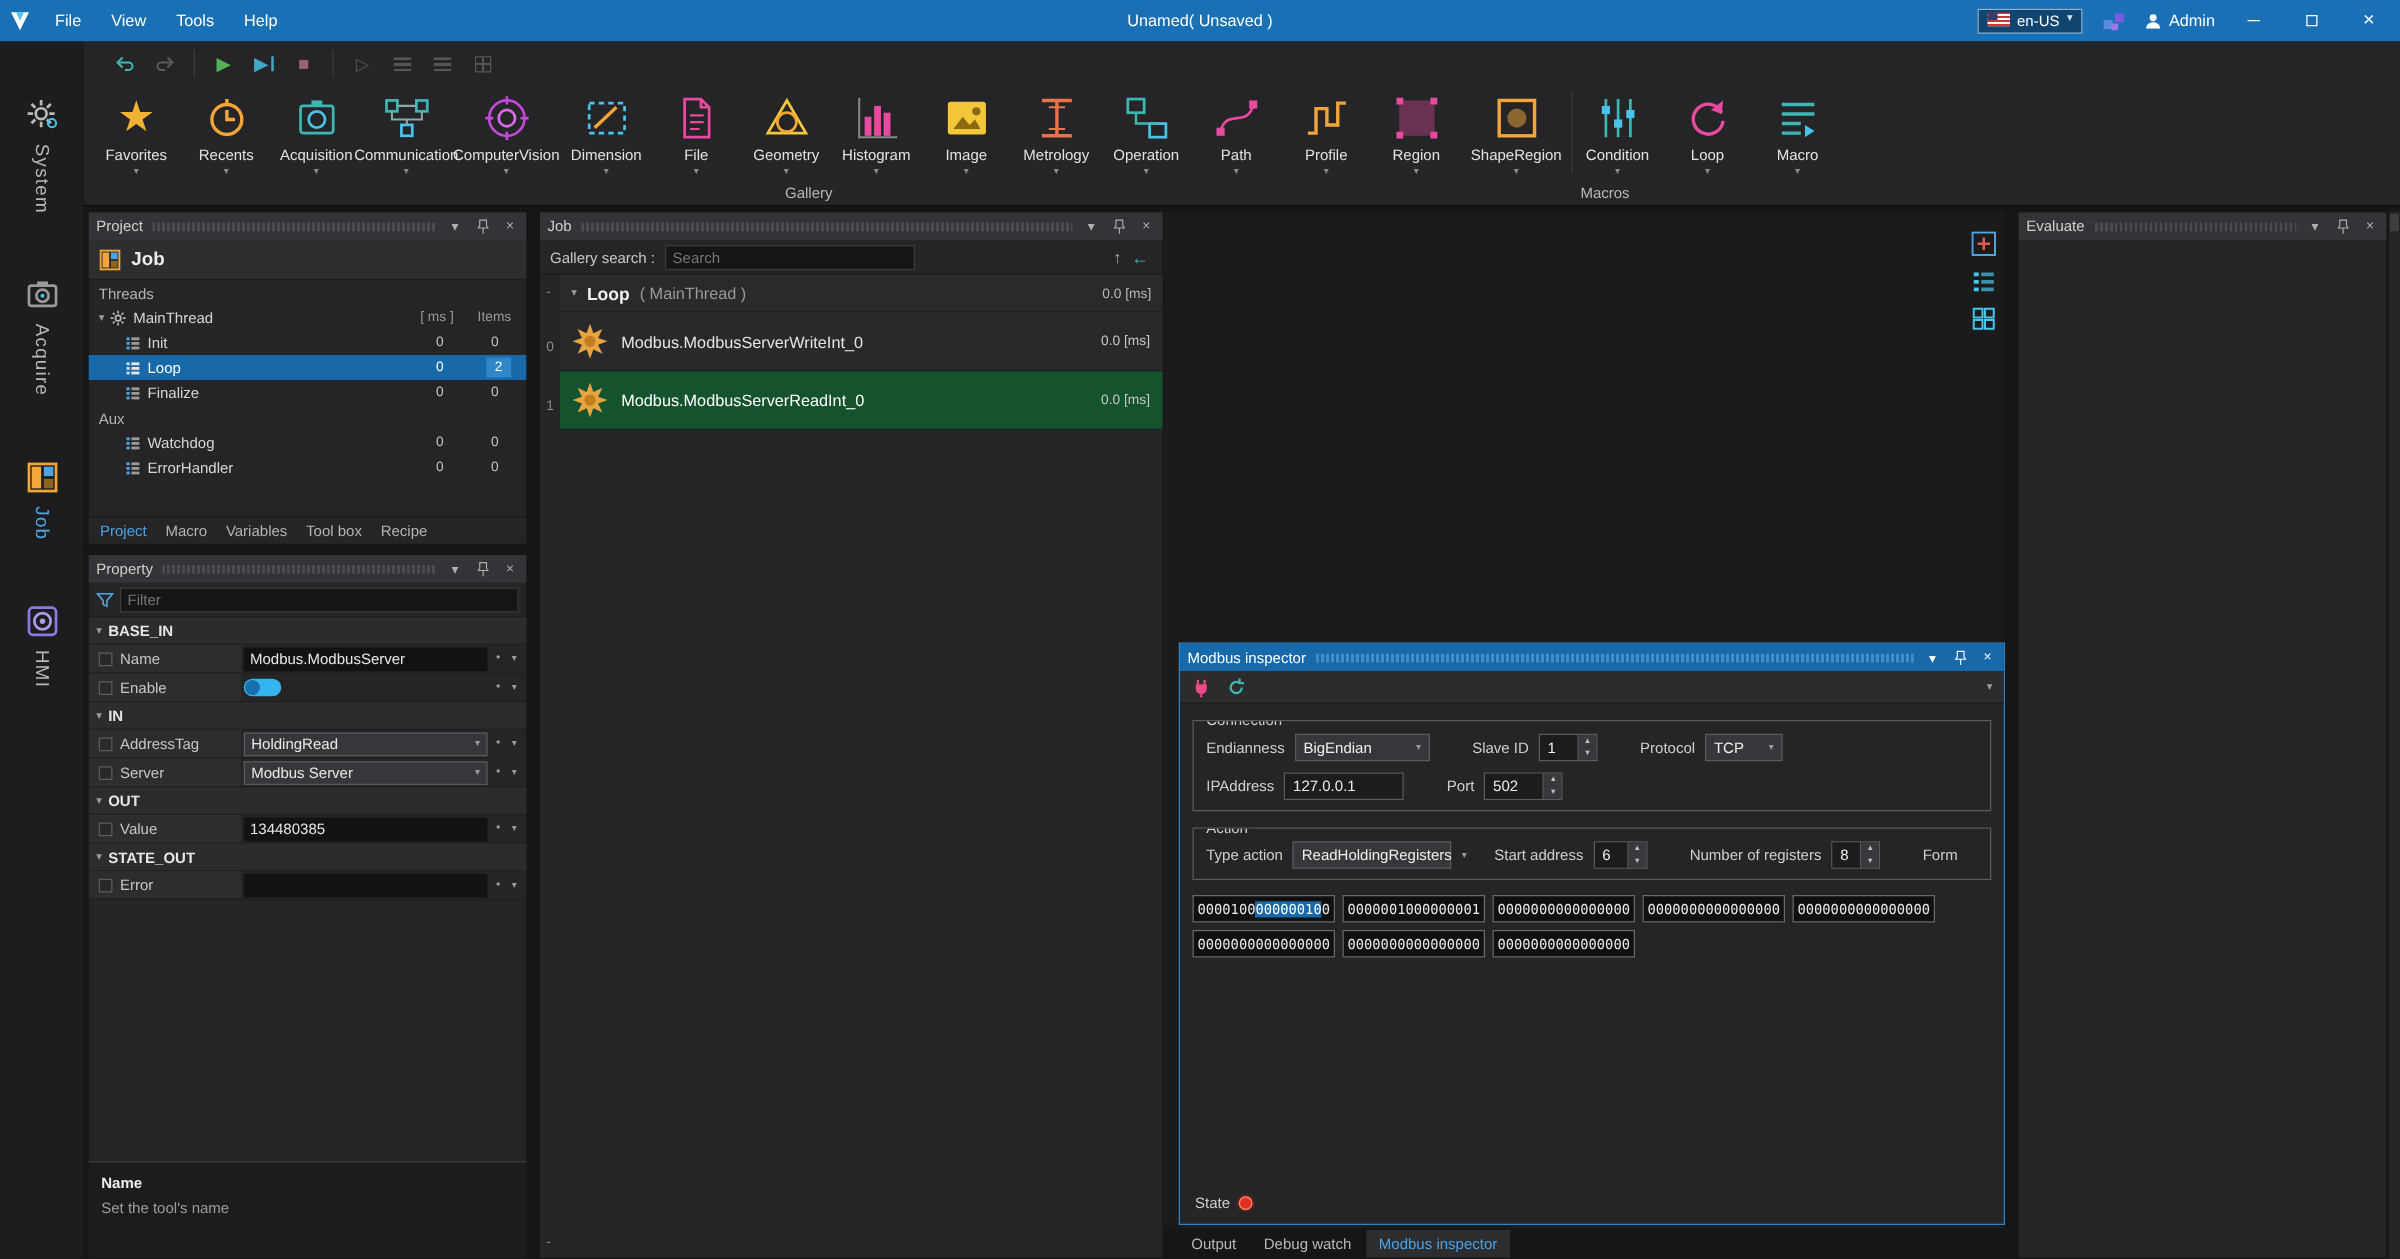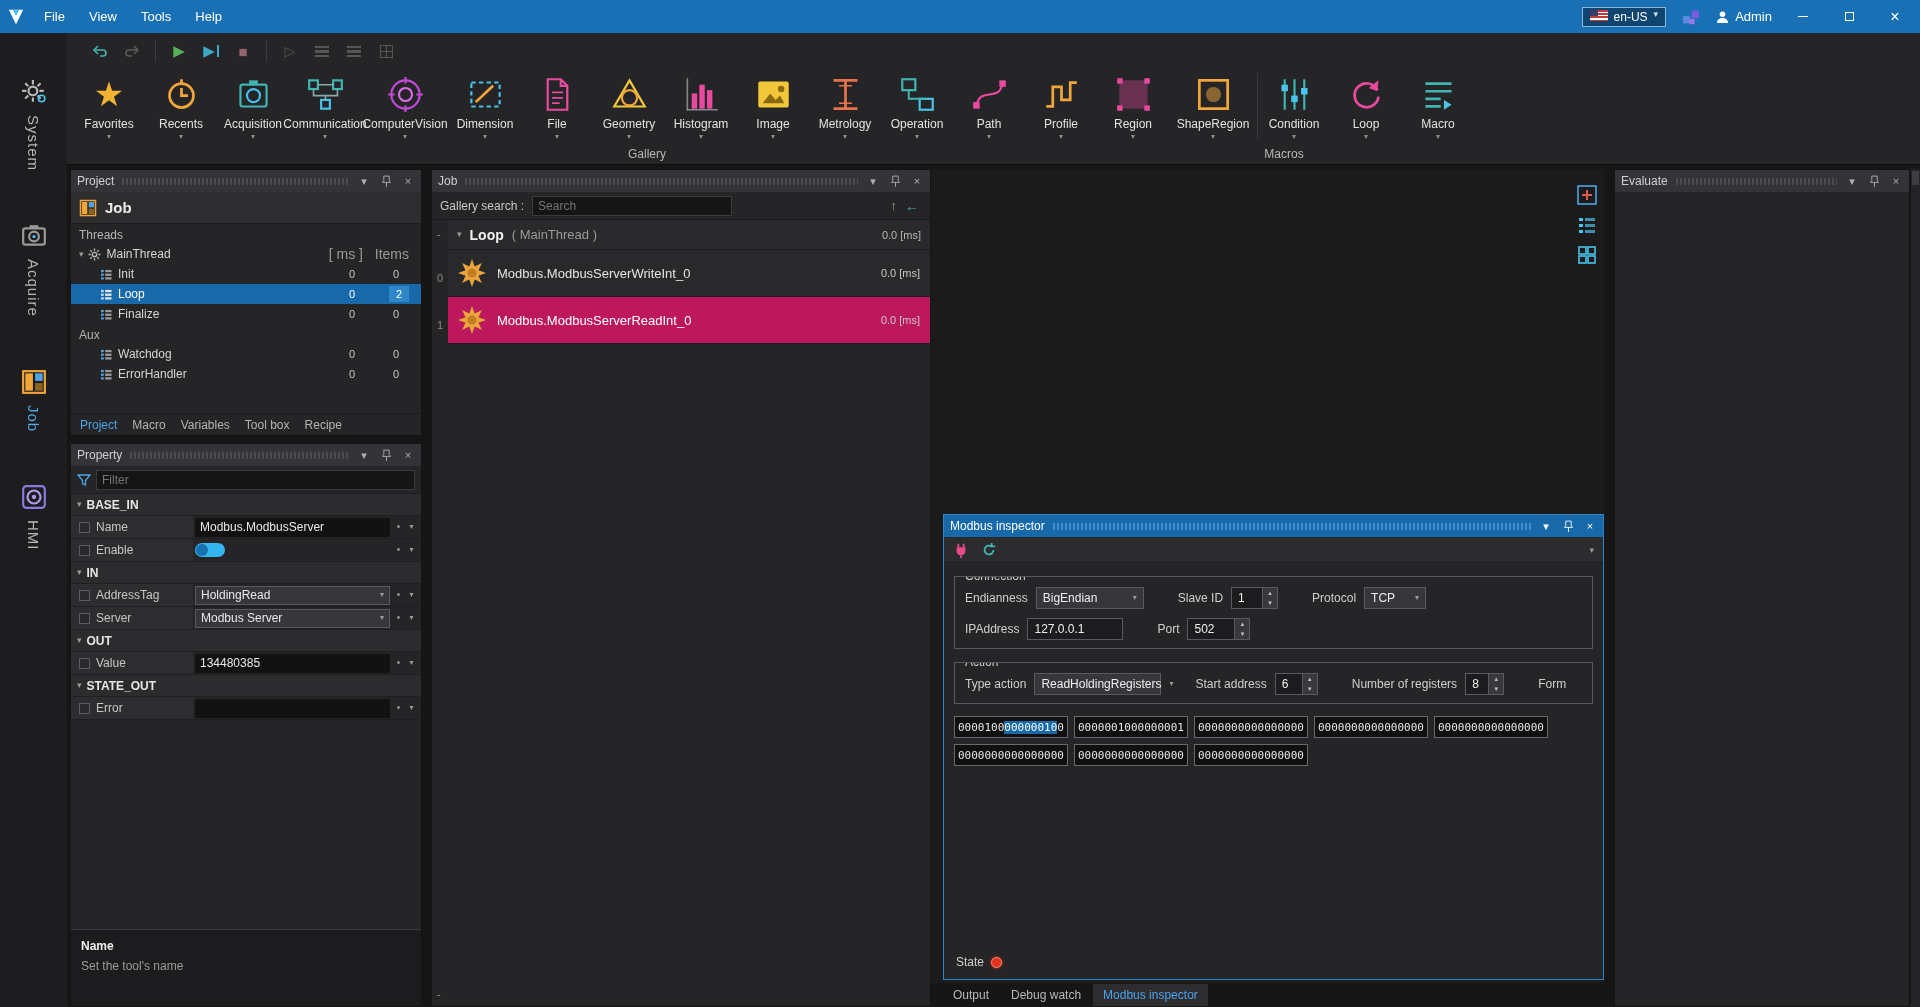--- a/index.html
+++ b/index.html
@@ -83,21 +83,21 @@
 .evaluate{left:1614px;top:169px;width:296px;height:838px}
 
 
 .job-head{height:32px;display:flex;align-items:center;gap:8px;padding:0 8px;background:#2e2e31;
 border-bottom:1px solid #1c1c1e}
 .job-head .jt{font-size:15px;font-weight:bold;color:#ececec}
 .sec-label{font-size:12px;color:#b4b4b4;padding:4px 8px 2px}
 .trow{height:20px;display:flex;align-items:center;font-size:12px;padding-left:8px;position:relative;cursor:pointer}
 .trow .tl{color:#d6d6d6;margin-left:6px}
 .trow .ic{font-size:9px}
-.colh{position:absolute;color:#9a9a9a;font-size:14px}
+.colh{position:absolute;color:#9a9a9a;font-size:11px}
 .colh.ms{right:58px}.colh.it{right:12px}
 .num{position:absolute;color:#c6c6c6;font-size:11px}
 .num.ms{right:66px}.num.it{right:22px}
 .trow.child{padding-left:30px}
 .trow.sel{background:#1769aa}
 .trow.sel .tl,.trow.sel .num{color:#fff}
 .trow.sel .num.it{background:#2f86c9;right:12px;padding:2px 7px}
 .ptabs{position:absolute;bottom:0;left:0;right:0;height:22px;display:flex;align-items:center;gap:15px;
 padding:0 9px;border-top:1px solid #1c1c1e;font-size:12px;background:#252527}
 .ptab{color:#b4b4b4;cursor:pointer}
@@ -143,21 +143,21 @@
 .jgutter span{position:absolute;font-size:11px;color:#8a8a8a;left:5px}
 .g-minus{top:8px}.g-i0{top:52px}.g-i1{top:99px}
 .loop-head{height:30px;display:flex;align-items:center;gap:8px;background:#2a2a2d;
 border-bottom:1px solid #1c1c1e;padding:0 9px}
 .loop-head .ic{font-size:9px}
 .loop-head .ln{font-weight:bold;font-size:14px;color:#f0f0f0}
 .loop-head .lt{color:#9a9a9a;font-size:13px}
 .loop-head .time{margin-left:auto;font-size:11px;color:#b8b8b8}
 .jitem{height:47px;display:flex;align-items:center;gap:11px;padding:0 10px;background:#29292c;
 border-bottom:1px solid #1c1c1e;cursor:pointer}
-.jitem.sel{background:#be185d}
+.jitem.sel{background:#14532d}
 .jitem .jname{font-size:13px;color:#e4e4e4}
 .jitem.sel .jname{color:#fff}
 .jitem .time{margin-left:auto;font-size:11px;color:#c8c8c8}
 .jbottom{position:absolute;left:5px;bottom:6px;font-size:11px;color:#8a8a8a}
 
 
 .canvas{position:absolute;left:931px;top:169px;width:673px;height:814px;background:#1b1b1c}
 .drop{margin-top:155px;text-align:center;font-size:21px;color:#a6a6a6}
 .minibar{position:absolute;right:7px;top:16px;display:flex;flex-direction:column;gap:10px}
 .minibar span{cursor:pointer;display:flex}
@@ -213,20 +213,21 @@
           <path d="M2 2h16L10 18z" fill="#fff"></path>
           <path d="M6.5 2l3.5 7 3.5-7z" fill="#49c3ea"></path>
         </svg>
     </div>
     <div class="menus">
       <span class="menu">File</span>
       <span class="menu">View</span>
       <span class="menu">Tools</span>
       <span class="menu">Help</span>
     </div>
+    <div class="tb-title">Unamed( Unsaved )</div>
     <div class="tb-right">
       <div class="lang">
         <span class="flag">
             <span class="canton"></span>
           </span>
         <span>en-US</span>
         <span class="ic">▾</span>
       </div>
       <span style="display:flex">
         <svg width="18" height="18" viewBox="0 0 20 20">

